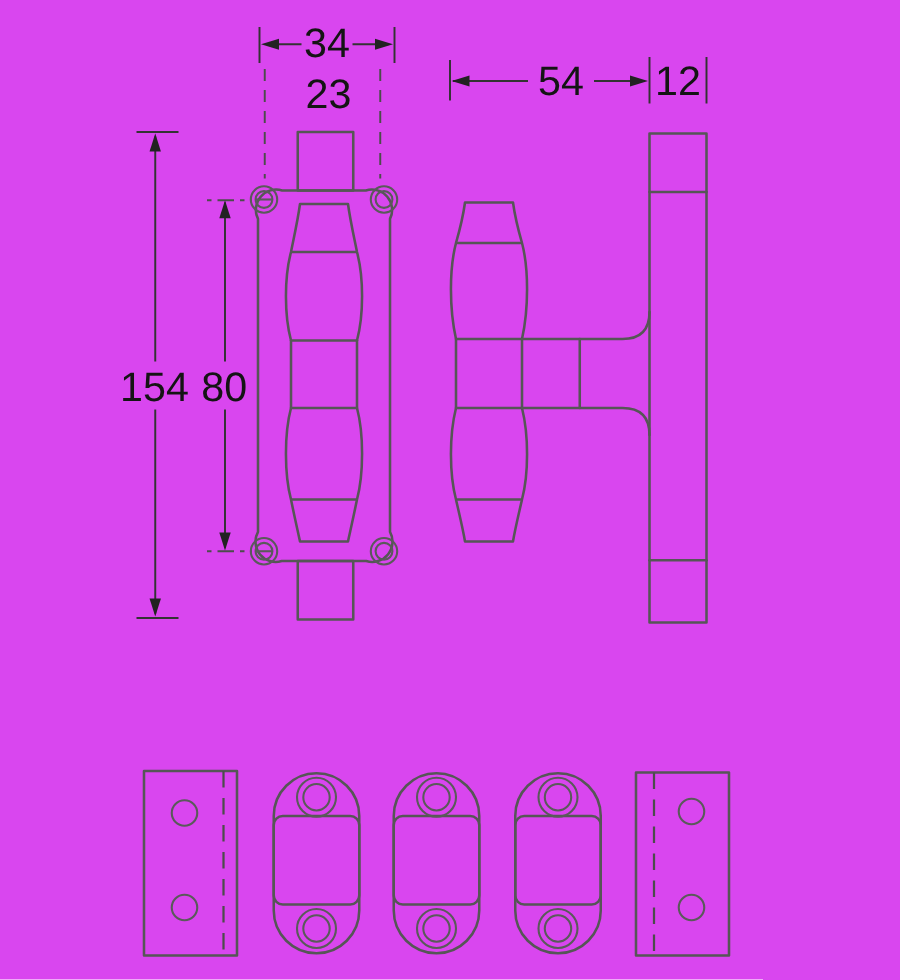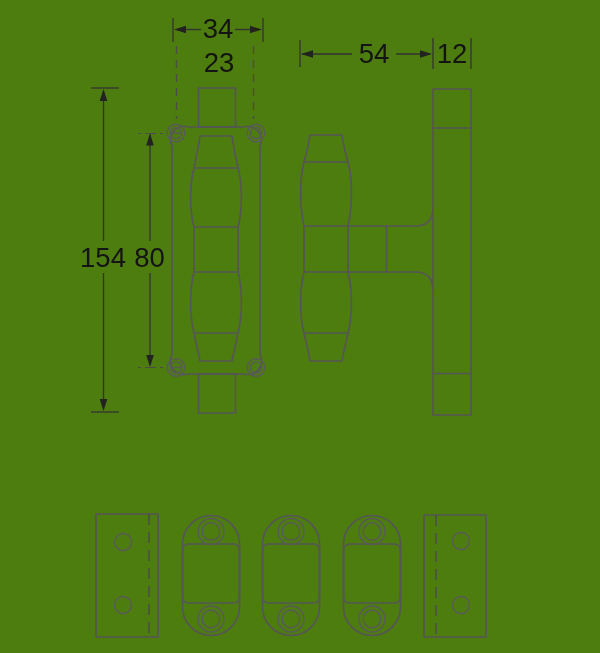--- a/index.html
+++ b/index.html
@@ -4,21 +4,21 @@
 <style>
   html, body {
     margin: 0;
     padding: 0;
     background: #ffffff;
   }
   .canvas {
     position: relative;
     width: 600px;
     height: 653px;
-    background: #4d7c0f;
+    background: #d946ef;
     overflow: hidden;
   }
   svg { display: block; }
   .outline {
     fill: none;
     stroke: #565656;
     stroke-width: 1.7;
     stroke-linejoin: round;
     stroke-linecap: round;
   }

